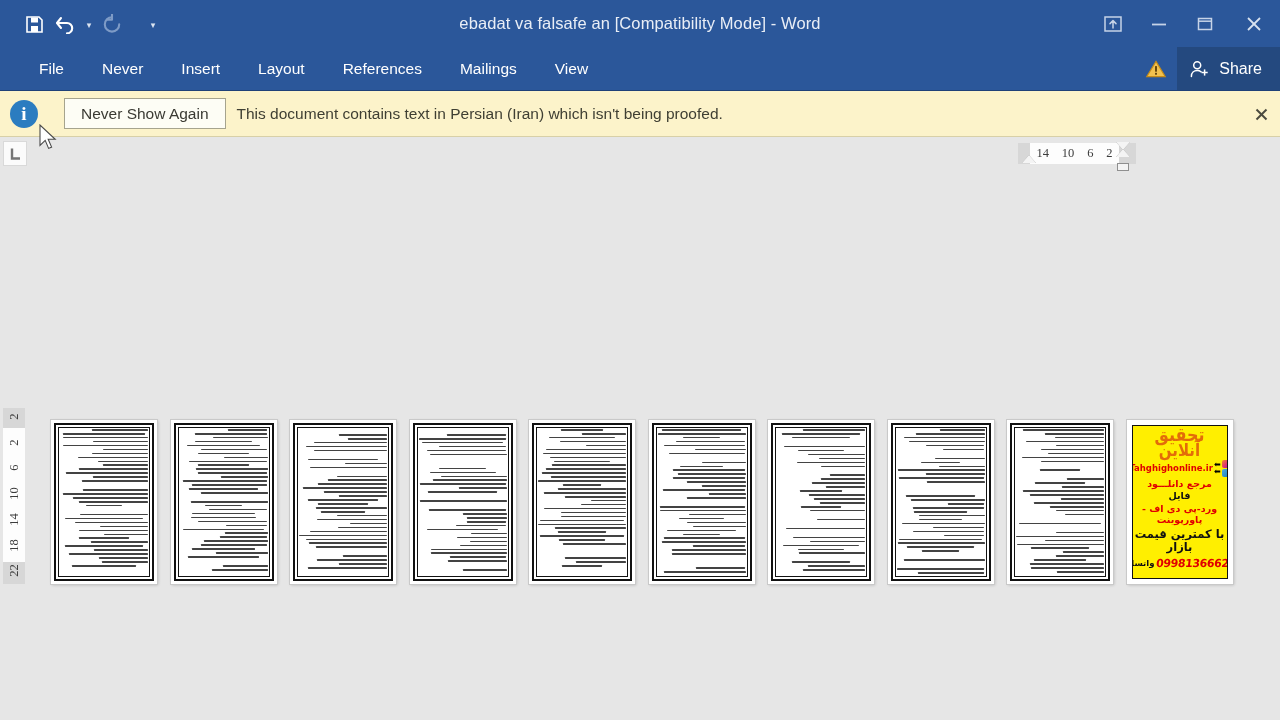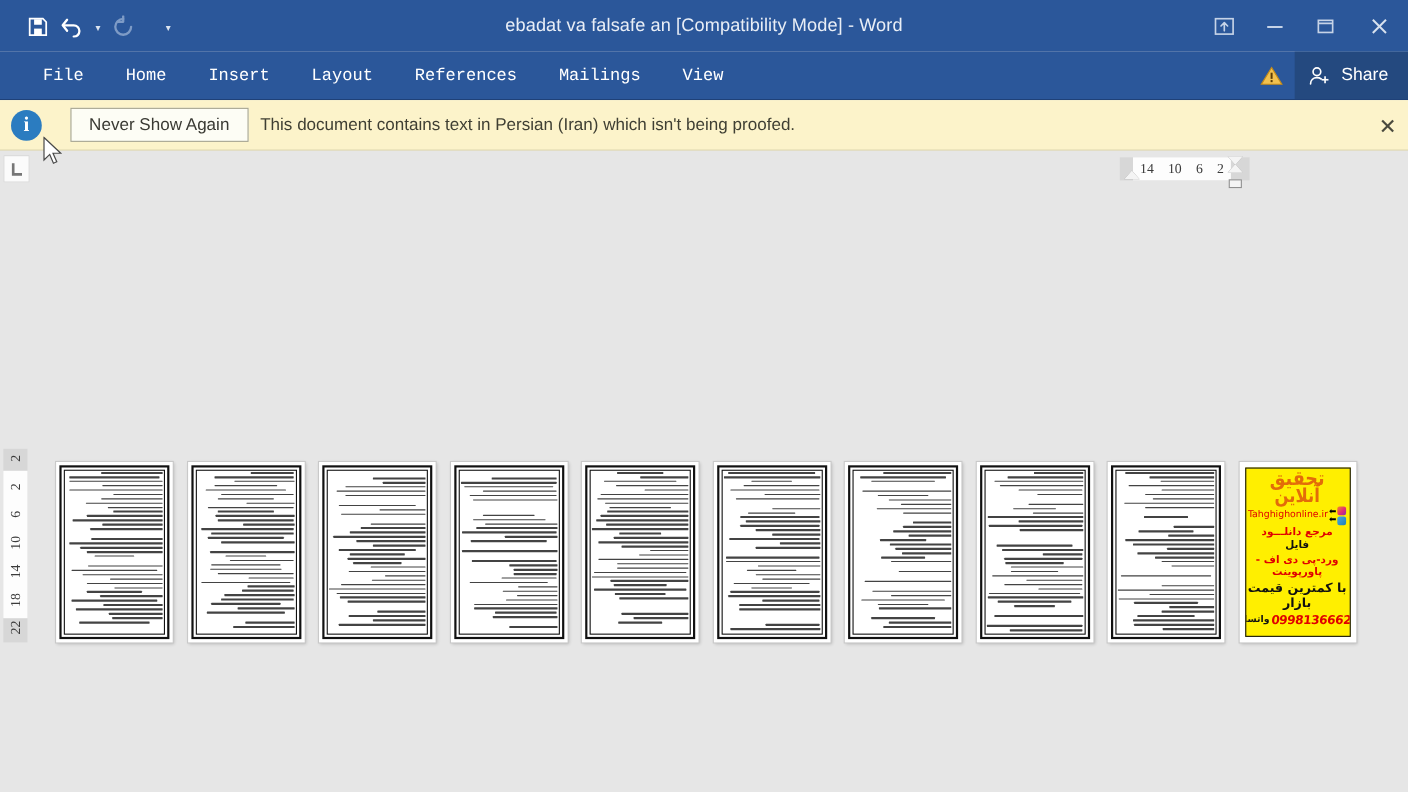--- a/index.html
+++ b/index.html
@@ -39,21 +39,21 @@
     width: 46px; height: 47px; display: flex; align-items: center; justify-content: center;
     color: #c6d3e7;
   }
   .wc.close { width: 52px; color: #d8e2ef; }
 
   
   #ribbon {
     position: absolute; left: 0; top: 47px; width: 1280px; height: 44px;
     background: #2b579a; border-bottom: 1px solid #1f4178;
   }
-  #tabs { position: absolute; left: 20px; top: 0; height: 43px; display: flex; align-items: flex-end; font-family: Liberation Mono, monospace; }
+  #tabs { position: absolute; left: 20px; top: 0; height: 43px; display: flex; align-items: flex-end; }
   .tab {
     color: #ffffff; font-size: 15.5px; padding: 0 19px; height: 43px;
     display: flex; align-items: center; white-space: nowrap;
   }
   #tellme {
     position: absolute; left: 778px; top: 0; height: 43px;
     display: flex; align-items: center; gap: 9px;
   }
   #tellme-text { color: #b9c8e0; font-size: 15.5px; }
   #ribbon-right {
@@ -189,21 +189,21 @@
     margin-top: 2px; font-size: 16px; color: #e36c09; font-weight: bold;
     font-family: "DejaVu Sans", sans-serif; line-height: 1.05;
     text-align: center; width: 100%; transform: scaleY(1.15);
   }
   .ad-script .l2 { display: block; font-size: 15px; margin-top: -3px; }
   .ad-url-row {
     display: flex; align-items: center; gap: 1px; margin-top: 2px; width: 100%;
     justify-content: center; direction: ltr;
   }
   .ad-url {
-    font-size: 8.5px; color: #e00000; font-weight: normal; font-family: "DejaVu Sans", sans-serif;
+    font-size: 8.5px; color: #e00000; font-weight: bold; font-family: "DejaVu Sans", sans-serif;
   }
   .ad-arrows { display: flex; flex-direction: column; gap: 0px; font-size: 8px; color: #000; line-height: 7px; }
   .ad-badges { display: flex; flex-direction: column; gap: 1px; }
   .badge { width: 8px; height: 8px; border-radius: 2px; }
   .badge.insta { background: linear-gradient(135deg,#f58529,#dd2a7b 60%,#8134af); }
   .badge.tel { background: linear-gradient(135deg,#4aa9e0,#1d7fb8); }
   .ad-line {
     font-size: 9.5px; font-weight: bold; color: #e00000; text-align: center;
     width: 100%; font-family: "DejaVu Sans", sans-serif; margin-top: 2px; line-height: 1.15;
   }
@@ -280,21 +280,21 @@
         <line x1="4" y1="4" x2="16" y2="16" stroke="#d8e2ef" stroke-width="1.8"></line>
         <line x1="16" y1="4" x2="4" y2="16" stroke="#d8e2ef" stroke-width="1.8"></line>
       </svg>
     </div>
   </div>
 </div>
 
 <div id="ribbon">
   <div id="tabs">
     <div class="tab">File</div>
-    <div class="tab">Home</div>
+    <div class="tab">Never</div>
     <div class="tab">Insert</div>
     <div class="tab">Layout</div>
     <div class="tab">References</div>
     <div class="tab">Mailings</div>
     <div class="tab">View</div>
   </div>
 
 
   <div id="ribbon-right">
     <div id="warn-btn">

